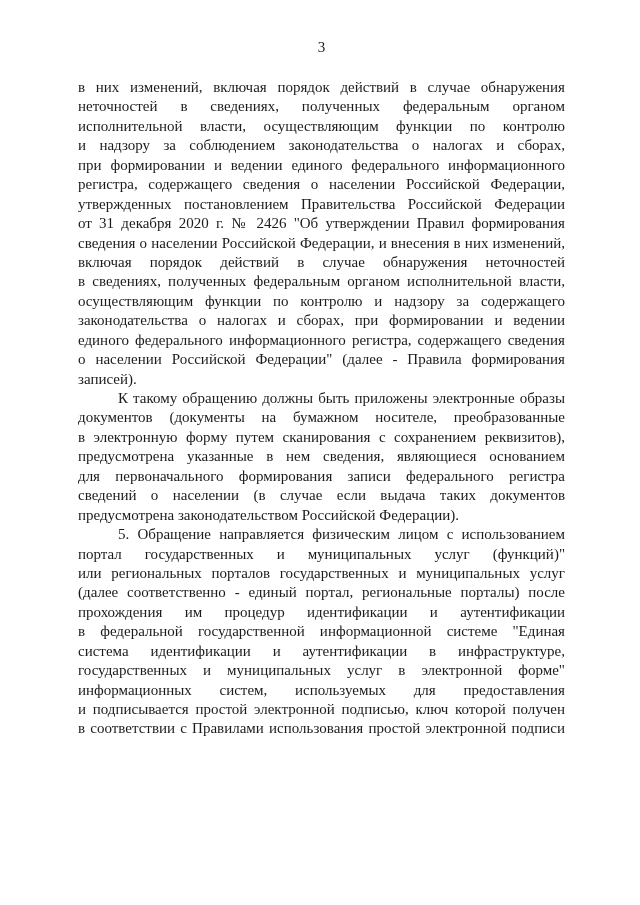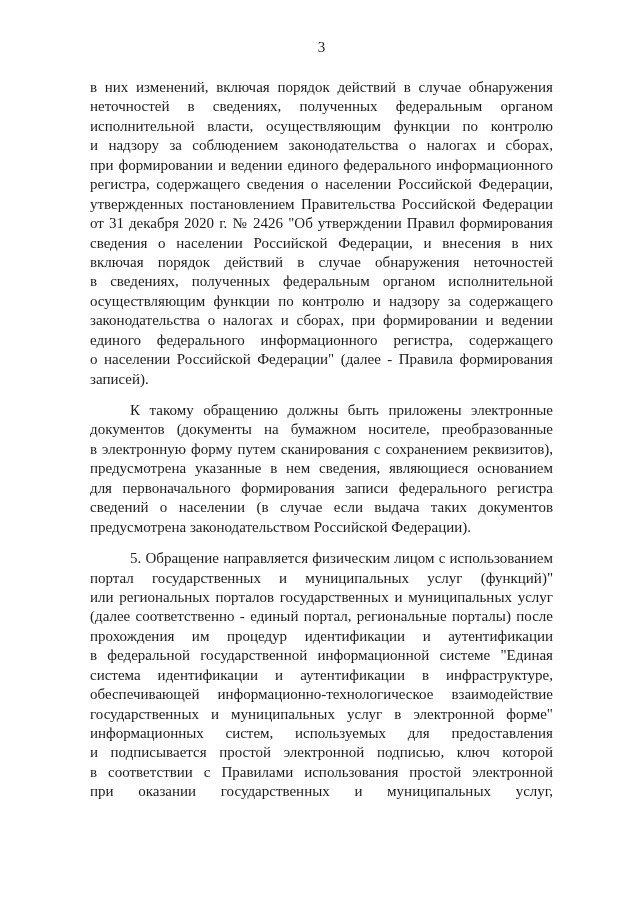--- a/index.html
+++ b/index.html
@@ -27,21 +27,21 @@
     text-align: center;
     font-size: 15px;
     line-height: 19px;
   }
   .text-column {
     width: 487px;
     margin-left: 78px;
     margin-top: 21px;
   }
   .paragraph {
-    margin: 12px;
+    margin: 0;
     padding: 0;
   }
   .line {
     font-size: 15px;
     line-height: 19.45px;
     height: 19.45px;
     white-space: normal;
     text-align: justify;
     text-align-last: justify;
     overflow: hidden;
@@ -87,21 +87,19 @@
         <div class="line last">предусмотрена законодательством Российской Федерации).</div>
       </div>
       <div class="paragraph">
         <div class="line indented">5. Обращение направляется физическим лицом с использованием</div>
         <div class="line">портал государственных и муниципальных услуг (функций)"</div>
         <div class="line">или региональных порталов государственных и муниципальных услуг</div>
         <div class="line">(далее соответственно - единый портал, региональные порталы) после</div>
         <div class="line">прохождения им процедур идентификации и аутентификации</div>
         <div class="line">в федеральной государственной информационной системе "Единая</div>
         <div class="line">система идентификации и аутентификации в инфраструктуре,</div>
-        <div class="line">обеспечивающей информационно-технологическое взаимодействие</div>
         <div class="line">государственных и муниципальных услуг в электронной форме"</div>
         <div class="line">информационных систем, используемых для предоставления</div>
         <div class="line">и подписывается простой электронной подписью, ключ которой получен</div>
         <div class="line">в соответствии с Правилами использования простой электронной подписи</div>
-        <div class="line last">при оказании государственных и муниципальных услуг, утвержденными</div>
       </div>
     </div>
 </div>
 
 </body></html>

